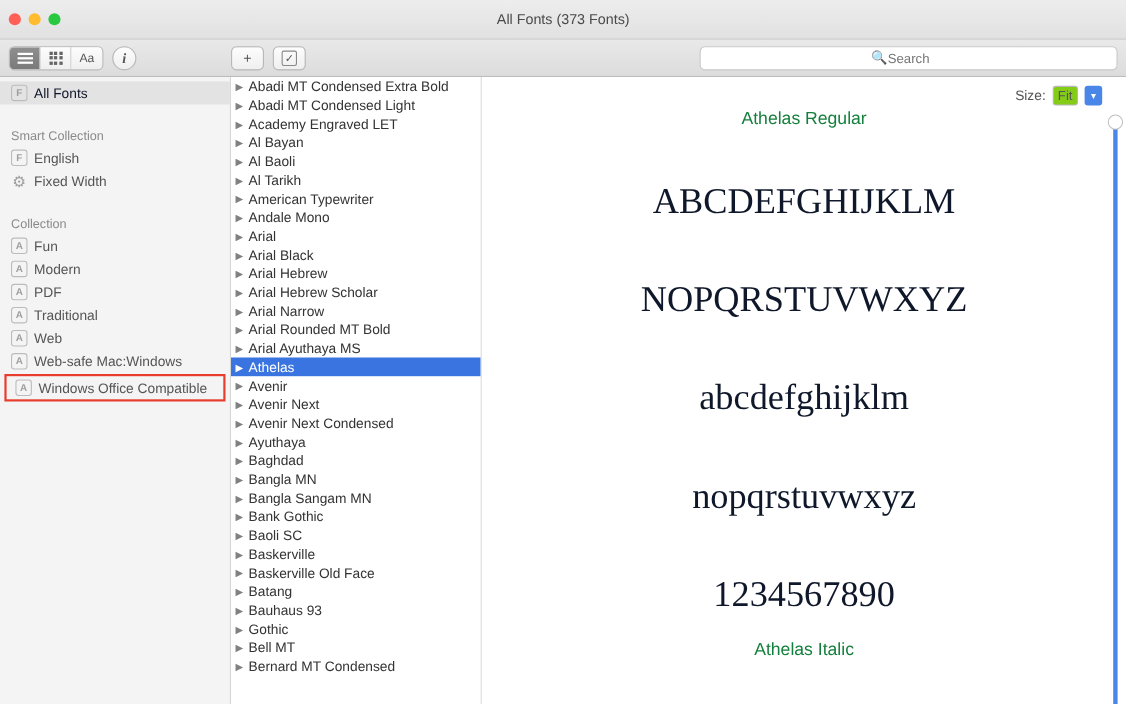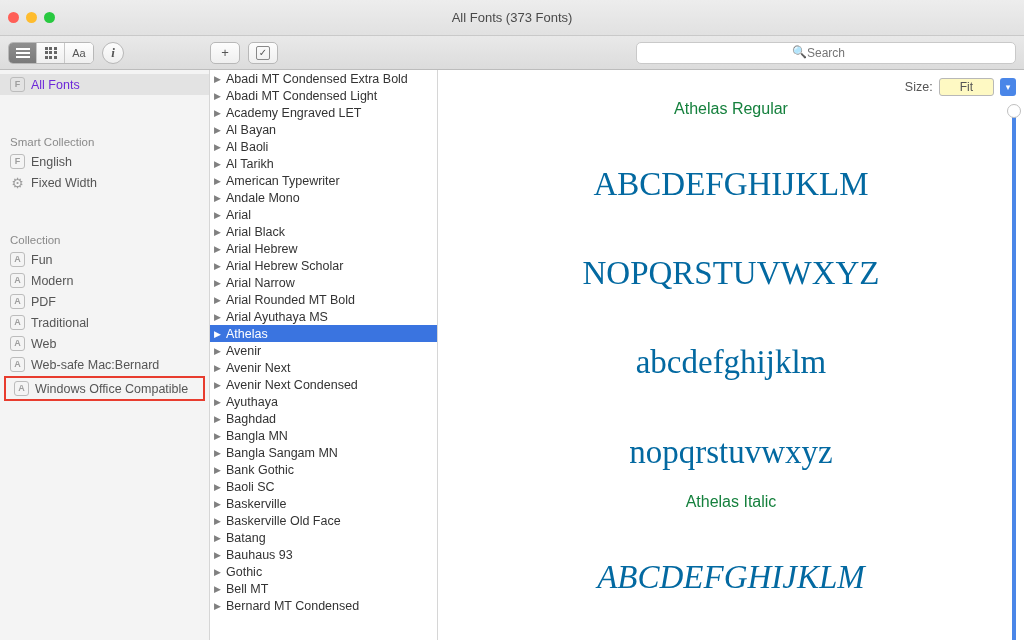--- a/index.html
+++ b/index.html
@@ -17,41 +17,41 @@
   .tb-btn { width:30px; height:22px; border:1px solid #b8b8b8; border-radius:5px; background:linear-gradient(#fdfdfd,#efefef); display:flex;align-items:center;justify-content:center; font-size:13px;color:#555; cursor:pointer;}
   .tb-spacer{flex:1;}
   .search-wrap{position:relative; width:380px;}
   .search-input{width:100%; height:22px; border:1px solid #c9c9c9; border-radius:5px; background:#fff; font-size:12px; padding:2px 8px 2px 8px; text-align:center; color:#4c1d95;}
   .search-icon-glyph{position:absolute; left:50%; top:3px; transform:translateX(-34px); font-size:12px; color:#999; pointer-events:none;}
 
   .content{display:flex; height:calc(640px - 22px - 34px);}
   .sidebar{width:210px; background:#f4f4f4; border-right:1px solid #d6d6d6; padding-top:4px; font-size:12.5px; color:#555; overflow:hidden;}
   .sb-row{display:flex; align-items:center; gap:6px; padding:3px 10px; cursor:pointer;}
   .sb-row.sel{background:#e3e3e3;}
-  .sb-header{padding:23px 10px 3px 10px; font-size:11.5px; color:#8a8a8a;margin-top:18px;}
+  .sb-header{padding:23px 10px 3px 10px; font-size:11.5px; color:#8a8a8a;}
   .sb-icon{width:15px; height:15px; display:flex; align-items:center; justify-content:center; color:#9e9e9e;}
   .sb-icon.f{border:1.3px solid #bcbcbc; border-radius:3px; font-size:9px; font-weight:600; line-height:1;}
   .sb-icon.gear{font-size:14px;}
   .sb-icon.a{border:1.3px solid #bcbcbc; border-radius:3px; font-size:9px; font-weight:600; line-height:1;}
   .highlight-box{border:2.5px solid #e83c2e; padding:2px 2px; margin:1px 4px;}
 
   .fontlist{width:228px; background:#fff; border-right:1px solid #d6d6d6; overflow-y:auto; font-size:12.5px;}
   .fl-row{display:flex; align-items:center; gap:2px; padding:1.5px 4px; cursor:pointer; color:#333;}
   .fl-row.sel{background:#3a74e0; color:#fff;}
   .fl-tri{font-size:9px; color:#808080; width:10px; display:inline-block;}
   .fl-row.sel .fl-tri{color:#fff;}
 
   .preview{flex:1; background:#fff; position:relative; padding:12px 28px 0 28px; overflow:hidden;}
-  .size-ctrl{position:absolute; top:8px; right:8px; display:flex; align-items:center; gap:6px; font-size:12.5px; color:#555;}
-  .size-select{border:1px solid #b8b8b8; border-radius:3px; padding:1px 20px; font-size:12px; background:#fef9c3;}
+  .size-ctrl{position:absolute; top:8px; right:22px; display:flex; align-items:center; gap:6px; font-size:12.5px; color:#555;}
+  .size-select{border:1px solid #b8b8b8; border-radius:3px; padding:1px 4px; font-size:12px; background:#84cc16;}
   .size-arrow{width:16px;height:18px;background:#4a86e8;border-radius:3px;display:flex;align-items:center;justify-content:center;color:#fff;font-size:9px;}
   .slider-track{position:absolute; right:8px; top:36px; bottom:10px; width:4px; background:#4a86e8; border-radius:2px;}
   .slider-thumb{position:absolute; right:3px; top:34px; width:14px; height:14px; background:#fff; border:1px solid #c0c0c0; border-radius:50%;}
   .pv-title{text-align:center; color:#15803d; font-size:16px; margin:18px 0 10px 0; font-weight:400;}
-  .pv-line{text-align:center; font-size:33px; line-height:1.4; color:#0369a1;margin-top:43px;}
+  .pv-line{text-align:center; font-size:33px; line-height:1.4; color:#0f172a;margin-top:43px;}
   .serif{font-family: Georgia, "Times New Roman", serif;}
   .italic{font-style:italic;}
 
   .hamburger{display:flex; flex-direction:column; gap:2px;}
   .hamburger span{width:14px; height:2px; background:currentColor; display:block;}
   .grid-ic{display:grid; grid-template-columns:repeat(3,3px); grid-template-rows:repeat(3,3px); gap:1.5px;}
   .grid-ic span{background:#666; width:3px;height:3px;}
 </style>
 </head>
 <body>
@@ -106,21 +106,21 @@
     <input class="search-input" placeholder="Search" style="">
     <span class="search-icon-glyph">🔍</span>
   </div>
 </div>
 
 <div class="content">
 
   <div class="sidebar">
     <div class="sb-row sel">
       <span class="sb-icon f">F</span>
-      <span style="color:#6d28d9;">All Fonts</span>
+      <span style="color:#0f172a;">All Fonts</span>
     </div>
     <div class="sb-header">Smart Collection</div>
     <div class="sb-row">
       <span class="sb-icon f">F</span>
       <span>English</span>
     </div>
     <div class="sb-row">
       <span class="sb-icon gear">⚙</span>
       <span>Fixed Width</span>
     </div>
@@ -140,21 +140,21 @@
     <div class="sb-row">
         <span class="sb-icon a">A</span>
         <span>Traditional</span>
       </div>
     <div class="sb-row">
         <span class="sb-icon a">A</span>
         <span>Web</span>
       </div>
     <div class="sb-row">
         <span class="sb-icon a">A</span>
-        <span>Web-safe Mac:Bernard</span>
+        <span>Web-safe Mac:Windows</span>
       </div>
     <div class="highlight-box">
       <div class="sb-row" style="padding:1px 6px;">
           <span class="sb-icon a">A</span>
           <span>Windows Office Compatible</span>
         </div>
     </div>
   </div>
 
   <div class="fontlist" id="fontlist">
@@ -295,19 +295,20 @@
       <span class="size-arrow">▾</span>
     </div>
     <div class="slider-track"></div>
     <div class="slider-thumb"></div>
 
     <div class="pv-title">Athelas Regular</div>
     <div class="pv-line serif">ABCDEFGHIJKLM</div>
     <div class="pv-line serif">NOPQRSTUVWXYZ</div>
     <div class="pv-line serif">abcdefghijklm</div>
     <div class="pv-line serif">nopqrstuvwxyz</div>
+    <div class="pv-line serif">1234567890</div>
 
     <div class="pv-title">Athelas Italic</div>
     <div class="pv-line serif italic">ABCDEFGHIJKLM</div>
     <div class="pv-line serif italic">NOPQRSTUVWXYZ</div>
   </div>
 
 </div>
 
 </body></html>

